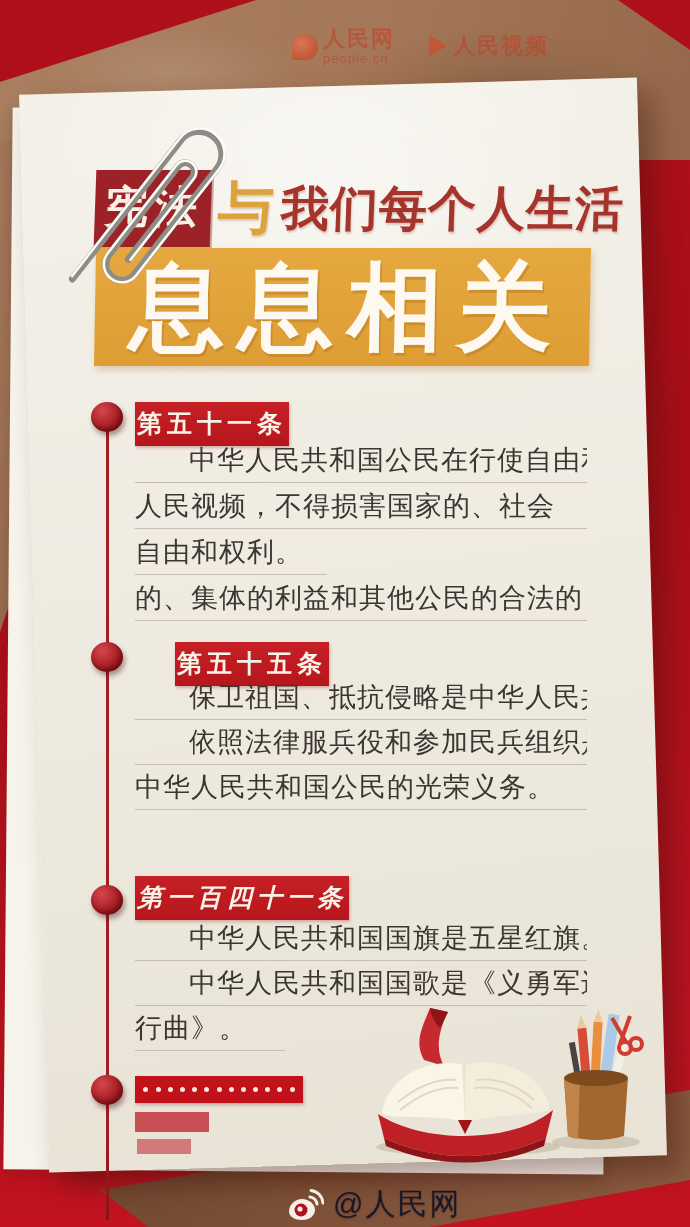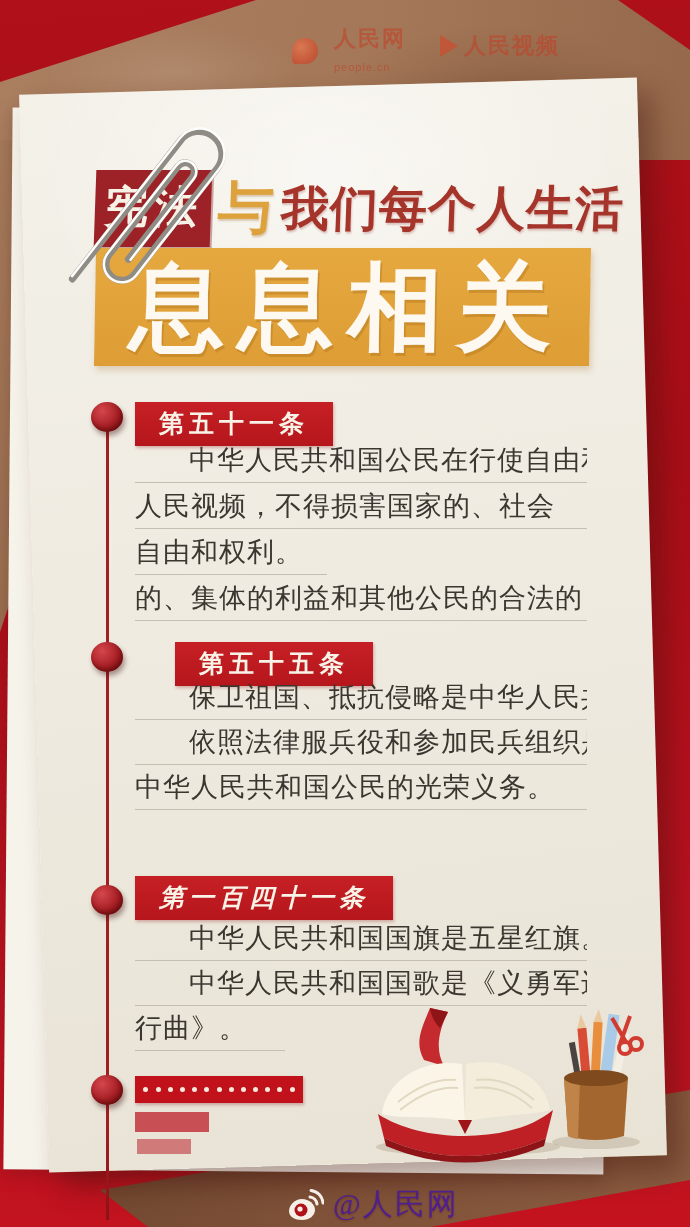--- a/index.html
+++ b/index.html
@@ -44,26 +44,26 @@
     transform:rotate(-1.6deg);
     box-shadow:14px 16px 28px rgba(60,15,10,.38);
   }
 
   
   .content{position:absolute;inset:0;}
 
   
   .logos{position:absolute;left:292px;top:28px;display:flex;gap:34px;align-items:flex-start;
     color:rgba(196,62,38,.55);filter:blur(.7px);}
-  .logo-left{display:flex;gap:16px;align-items:center;}
+  .logo-left{display:flex;gap:5px;align-items:center;}
   .logo-flame{width:26px;height:26px;border-radius:50% 50% 50% 4px;
     background:radial-gradient(circle at 35% 35%, rgba(230,120,80,.8), rgba(190,55,30,.75));}
   .logo-left-txt{display:flex;flex-direction:column;line-height:1;}
   .logo-main{font-size:22px;font-weight:bold;letter-spacing:2px;}
-  .logo-sub{font-size:11px;letter-spacing:1px;margin-top:12px;}
+  .logo-sub{font-size:13px;letter-spacing:1px;margin-top:2px;}
   .logo-right{display:flex;gap:6px;align-items:center;margin-top:3px;}
   .logo-play{width:0;height:0;border-left:18px solid rgba(205,75,45,.7);
     border-top:11px solid transparent;border-bottom:11px solid transparent;}
 
   
   .title1{position:absolute;left:95px;top:170px;display:flex;align-items:center;gap:7px;
     transform:skewX(-2deg);}
   .title1-box{background:#9C2227;color:#F7F1E6;font-weight:900;font-size:44px;
     padding:8px 10px 10px;letter-spacing:4px;box-shadow:2px 3px 0 rgba(120,20,20,.35);}
   .title1-amp{color:#DEA23C;font-weight:900;font-size:56px;text-shadow:1px 2px 2px rgba(150,90,20,.3);}
@@ -80,21 +80,21 @@
     background:linear-gradient(180deg,#A31E22 0%,#A31E22 88%,#8C1217 100%);}
   .bead{position:absolute;width:32px;height:30px;border-radius:50%;
     background:radial-gradient(circle at 35% 30%, #D4474C 0%, #A61F25 55%, #72100F 100%);
     box-shadow:2px 4px 5px rgba(60,10,10,.4), inset -2px -3px 4px rgba(80,5,5,.55);}
   .bead-1{left:91px;top:402px;} .bead-2{left:91px;top:642px;}
   .bead-3{left:91px;top:885px;} .bead-4{left:91px;top:1075px;}
 
   
   .section-label{position:absolute;left:135px;display:inline-block;
     background:linear-gradient(180deg,#C62025,#B5161C);color:#F8F2E7;
-    font-size:25px;font-weight:bold;letter-spacing:5px;padding:5px 24px 6px;
+    font-size:25px;font-weight:bold;letter-spacing:5px;padding:5px 2px 6px;
     font-family:"Liberation Serif", serif;box-shadow:1px 2px 3px rgba(140,30,25,.3);}
   .label-1{top:402px;} .label-2{top:642px;margin-left:40px;} .label-3{top:876px;font-style:italic;}
 
   .body-block{position:absolute;left:135px;width:452px;
     font-family:"Liberation Serif", serif;color:#3B3630;font-size:27px;letter-spacing:1px;}
   .block-1{top:437px;} .block-1 .bodyline{height:46px;line-height:46px;}
   .block-2{top:675px;} .block-2 .bodyline{height:45px;line-height:45px;}
   .block-3{top:916px;} .block-3 .bodyline{height:45px;line-height:45px;}
   .bodyline{display:block;border-bottom:1px solid #C6BFB1;white-space:nowrap;overflow:hidden;}
   .bodyline.indent{text-indent:2em;}
@@ -108,22 +108,22 @@
   .bar-small{position:absolute;left:137px;top:1139px;width:54px;height:15px;background:#D17A7A;}
 
   
   .paperclip{position:absolute;left:62px;top:78px;width:190px;height:260px;}
 
   
   .book-illus{position:absolute;left:368px;top:1002px;width:300px;height:162px;}
 
   
   .footer{position:absolute;left:288px;top:1184px;display:flex;align-items:center;gap:9px;}
-  .footer-text{color:#4c1d95;font-size:30px;letter-spacing:2px;opacity:.95;
-    text-shadow:0 1px 2px rgba(80,10,10,.4);font-family:Liberation Serif, serif;}
+  .footer-text{color:#0f172a;font-size:30px;letter-spacing:2px;opacity:.95;
+    text-shadow:0 1px 2px rgba(80,10,10,.4);}
   .weibo-icon{width:36px;height:32px;}
 </style>
 </head>
 <body data-interactable="false">
 
 <div class="kraft-top" data-interactable="false"></div>
 <div class="kraft-left" data-interactable="false"></div>
 <div class="kraft-bottom" data-interactable="false"></div>
 <div class="back-sheet" data-interactable="false"></div>
 <div class="card-surface" data-interactable="false"></div>

